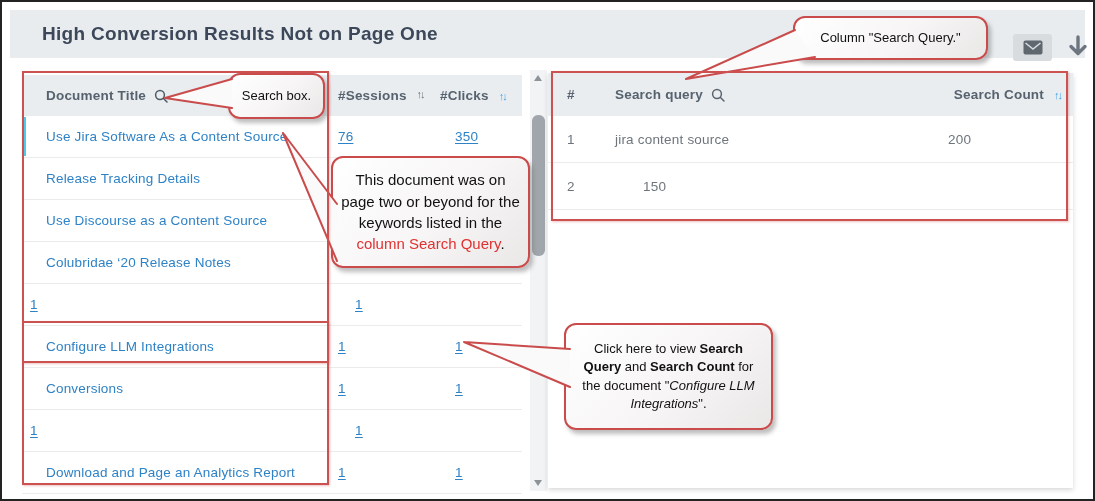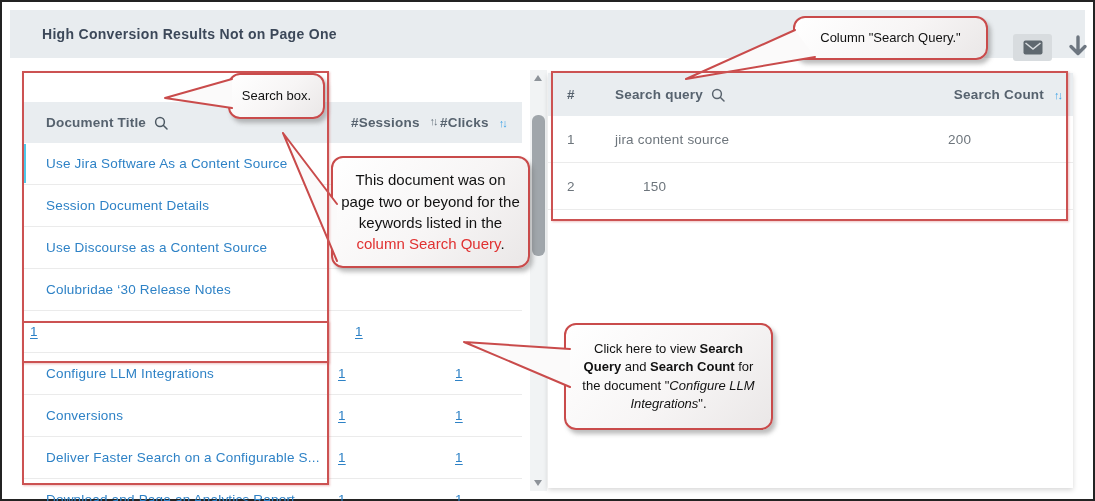--- a/index.html
+++ b/index.html
@@ -2,30 +2,30 @@
 <html><head>
 <meta charset="utf-8">
 <style>
   html,body{margin:0;padding:0;}
   .page{position:relative;width:1095px;height:501px;background:#ffffff;
         box-shadow:inset 0 0 0 2px #232323;overflow:hidden;
         font-family:"Liberation Sans",sans-serif;}
   
   .titlebar{position:absolute;left:10px;top:10px;width:1075px;height:48px;background:#e8ecef;}
   .title{position:absolute;left:32px;top:0;height:40px;line-height:48px;
-         font-size:14px;font-weight:600;color:#3c4859;letter-spacing:.3px;}
+         font-size:19px;font-weight:600;color:#3c4859;letter-spacing:.3px;}
   .chip{position:absolute;display:flex;align-items:center;justify-content:center;border-radius:3px;}
   .chip.email{left:1003px;top:24px;width:39px;height:27px;background:#d8dcdf;cursor:pointer;}
   .chip.dl{left:1049px;top:21px;width:38px;height:33px;cursor:pointer;}
   
   .ltable{position:absolute;left:22px;top:75px;width:500px;}
   .lhead{display:grid;grid-template-columns:308px 100px 92px;height:41px;background:#e9edf0;
-         align-items:center;font-size:13.5px;font-weight:600;color:#56626e;letter-spacing:.2px;margin-top:27px;}
+         align-items:center;font-size:13.5px;font-weight:600;color:#56626e;letter-spacing:.2px;}
   .lhead .hcell1{padding-left:24px;display:flex;align-items:center;}
-  .lhead .hcell2{padding-left:21px;display:flex;align-items:flex-start;}
+  .lhead .hcell2{padding-left:8px;display:flex;align-items:flex-start;}
   .lhead .hcell3{padding-left:10px;display:flex;align-items:center;}
   .lrow{position:relative;display:grid;grid-template-columns:308px 100px 92px;height:41px;
         align-items:center;border-bottom:1px solid #ebebeb;font-size:13.5px;letter-spacing:.2px;}
   .lrow .doc{padding-left:24px;color:#2e82c6;cursor:pointer;white-space:nowrap;overflow:hidden;}
   .lrow .num{padding-left:8px;}
   .lrow .num2{padding-left:25px;}
   .link{color:#2e82c6;text-decoration:underline;text-underline-offset:2px;cursor:pointer;}
   .selbar{position:absolute;left:0;top:1px;width:4px;height:39px;background:#4ec9ea;}
   .sort{font-size:11px;letter-spacing:-2px;margin-left:10px;cursor:pointer;}
   .sort.gray{color:#68747f;} .sort.blue{color:#3fa3e6;}
@@ -104,50 +104,49 @@
       </div>
     </div>
 
     <div class="lrow">
       <div class="selbar"></div>
       <div class="doc">Use Jira Software As a Content Source</div>
       <div class="num"><span class="link">76</span></div>
       <div class="num2"><span class="link">350</span></div>
     </div>
     <div class="lrow">
-      <div class="doc">Session Document Details</div>
+      <div class="doc">Release Tracking Details</div>
       <div class="num"><span class="link"></span></div>
       <div class="num2"><span class="link"></span></div>
     </div>
     <div class="lrow">
       <div class="doc">Use Discourse as a Content Source</div>
       <div class="num"><span class="link"></span></div>
       <div class="num2"><span class="link"></span></div>
     </div>
     <div class="lrow">
-      <div class="doc">Colubridae ‘30 Release Notes</div>
+      <div class="doc">Colubridae ‘20 Release Notes</div>
       <div class="num"><span class="link"></span></div>
       <div class="num2"><span class="link"></span></div>
     </div>
     <div class="lrow">
       <div class="num"><span class="link">1</span></div>
       <div class="num2"><span class="link">1</span></div>
     </div>
     <div class="lrow">
       <div class="doc">Configure LLM Integrations</div>
       <div class="num"><span class="link">1</span></div>
       <div class="num2"><span class="link">1</span></div>
     </div>
     <div class="lrow">
       <div class="doc">Conversions</div>
       <div class="num"><span class="link">1</span></div>
       <div class="num2"><span class="link">1</span></div>
     </div>
     <div class="lrow">
-      <div class="doc">Deliver Faster Search on a Configurable S...</div>
       <div class="num"><span class="link">1</span></div>
       <div class="num2"><span class="link">1</span></div>
     </div>
     <div class="lrow">
       <div class="doc">Download and Page an Analytics Report</div>
       <div class="num"><span class="link">1</span></div>
       <div class="num2"><span class="link">1</span></div>
     </div>
   </div>
 

